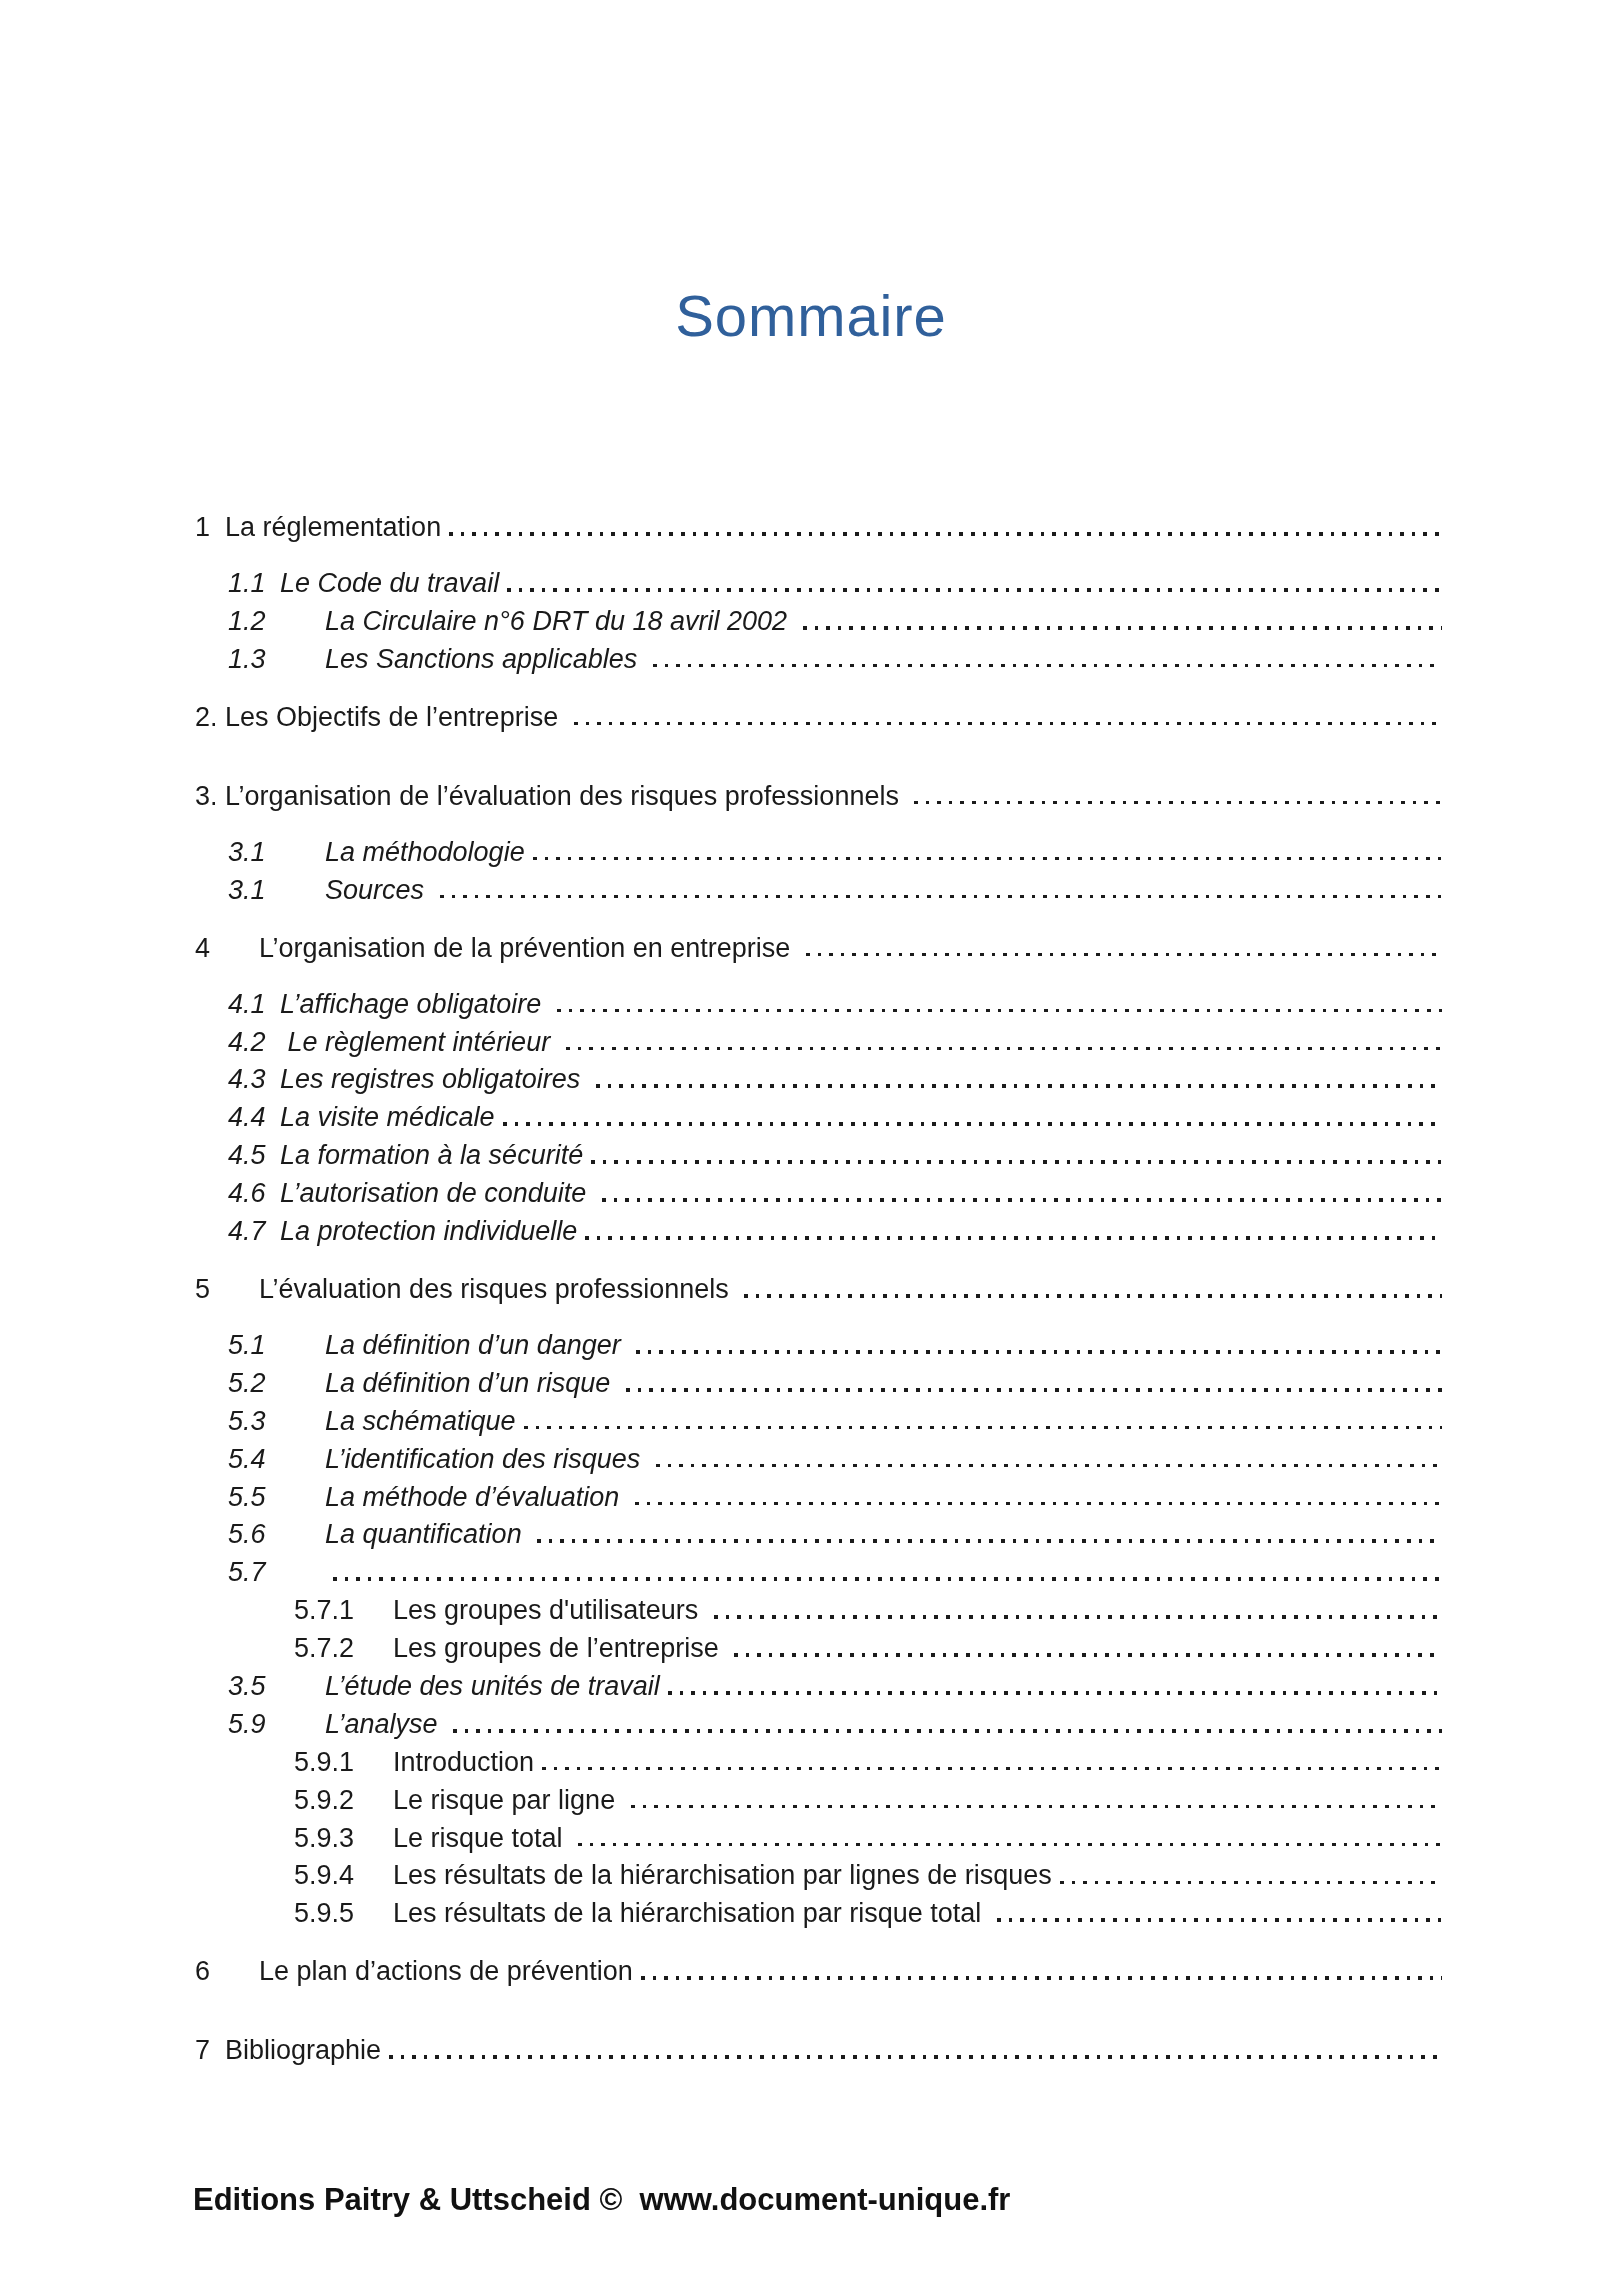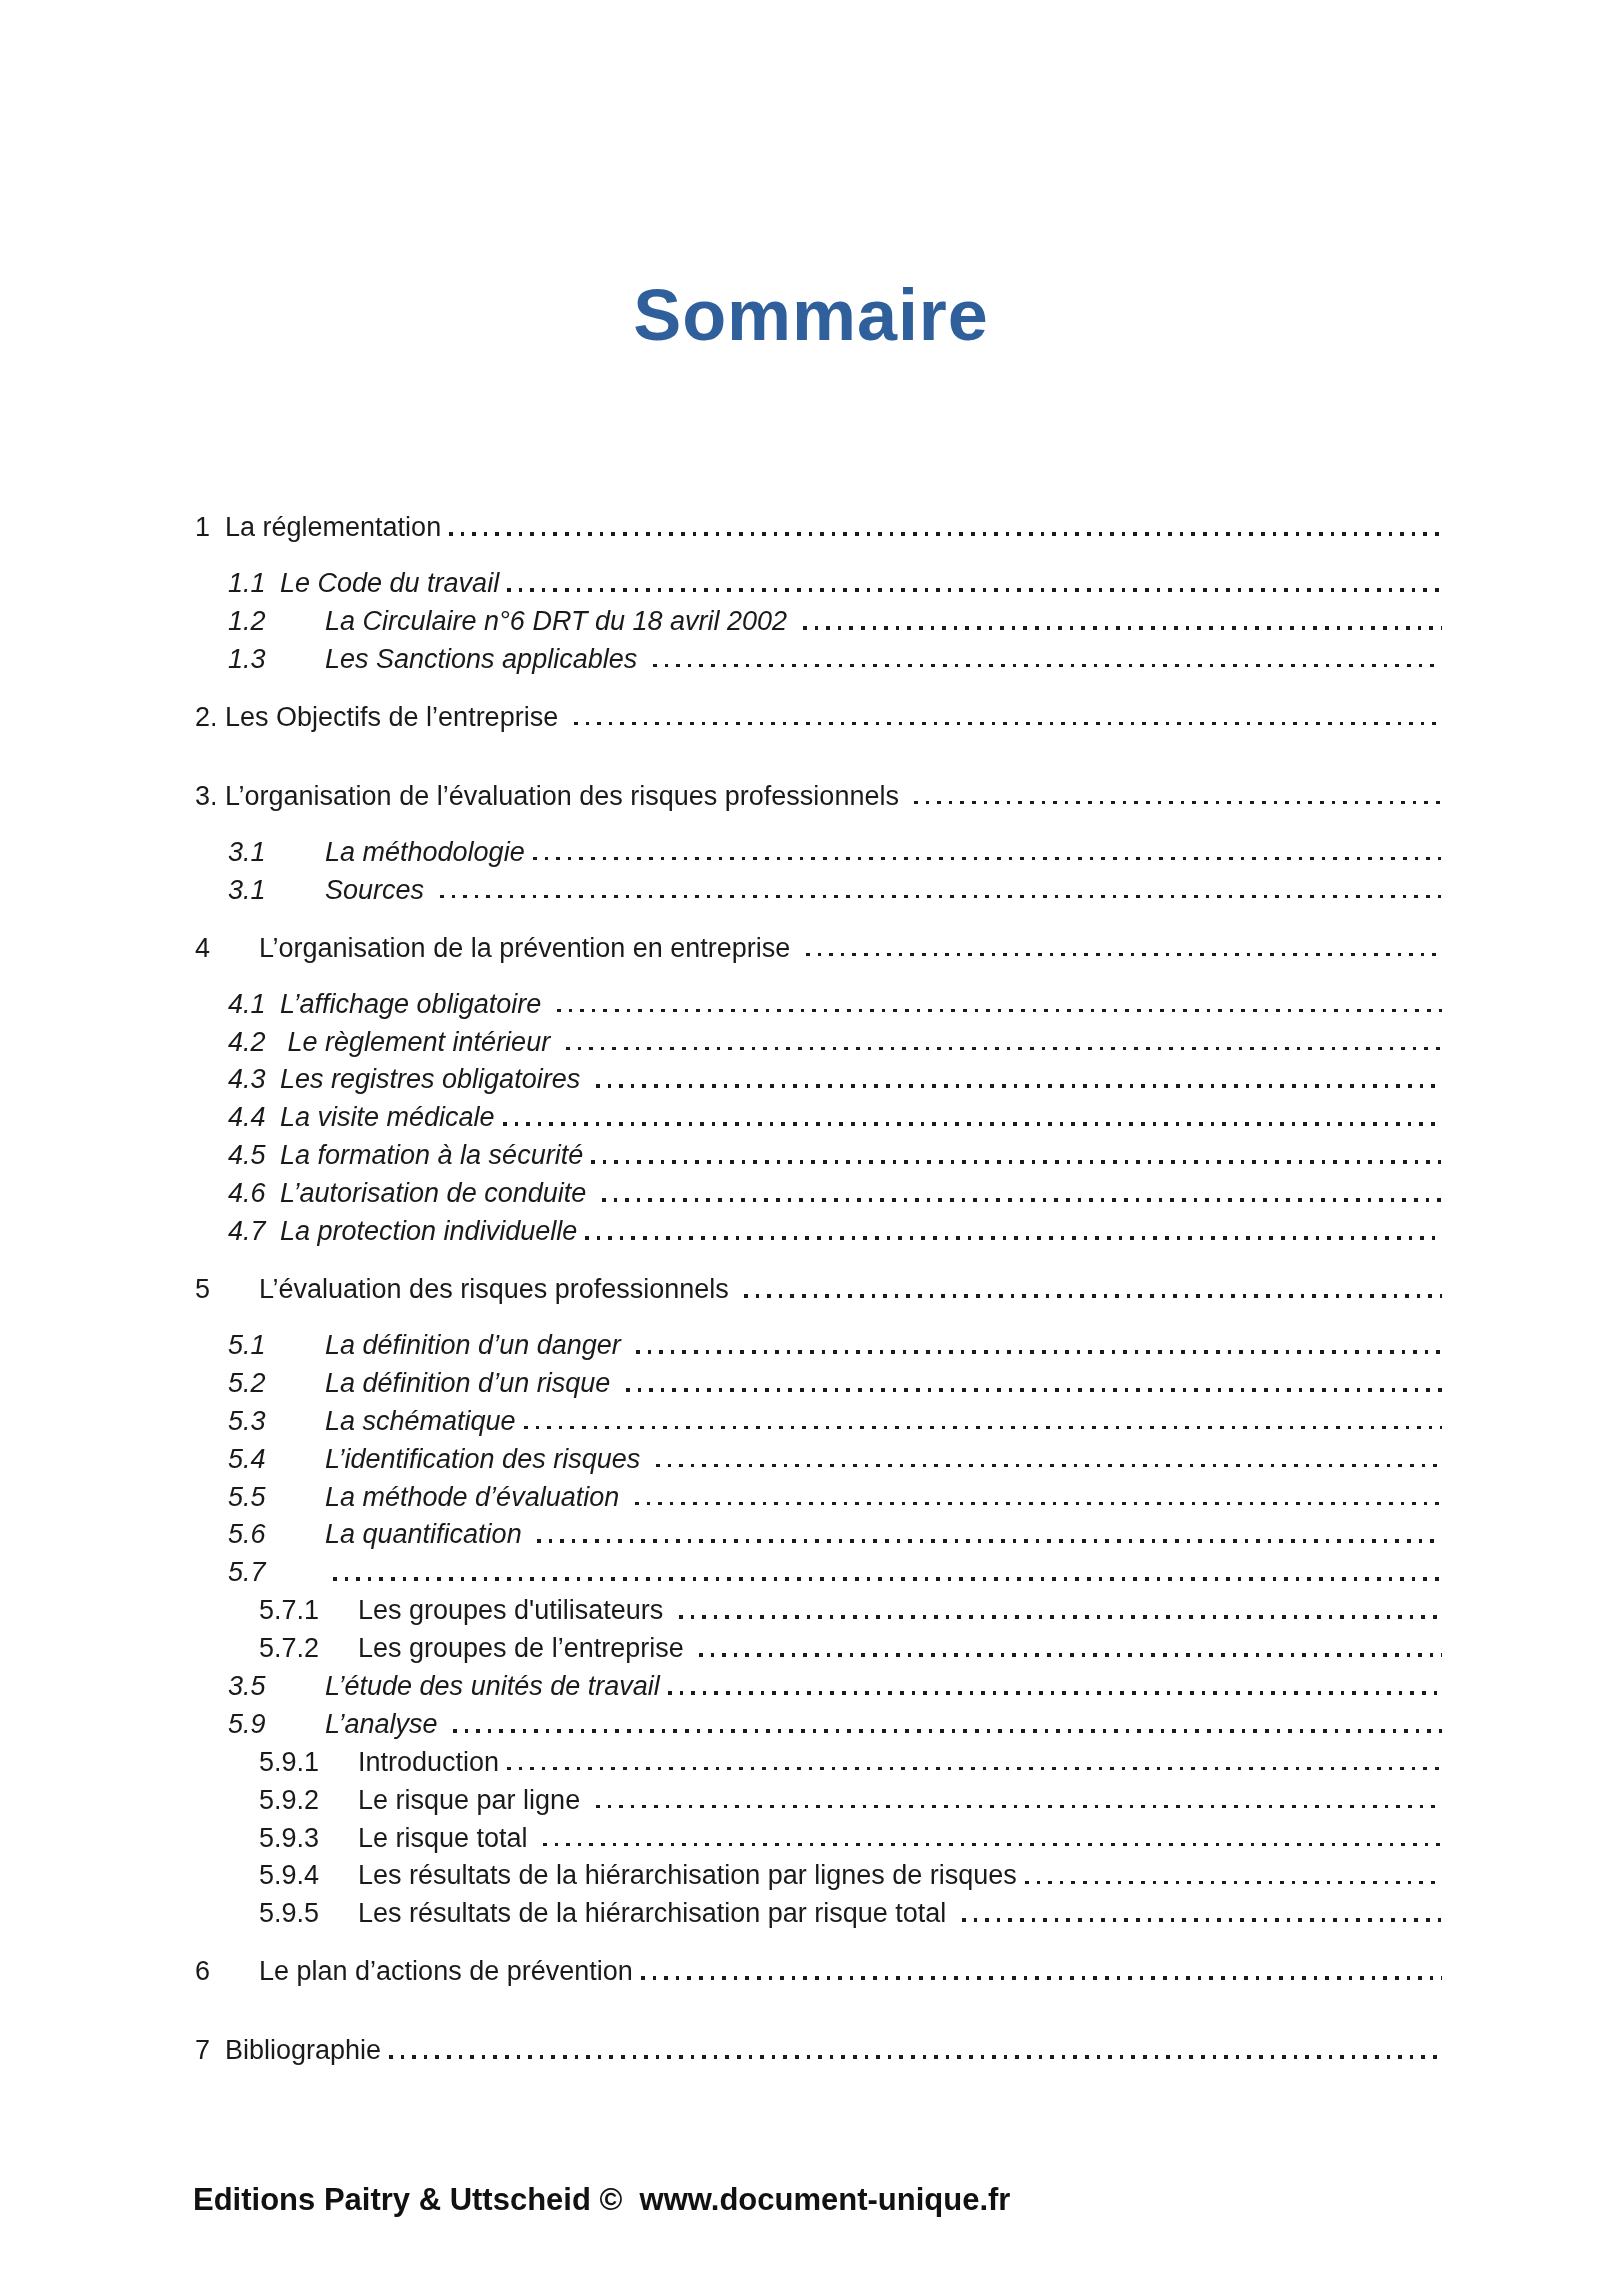--- a/index.html
+++ b/index.html
@@ -8,23 +8,23 @@
     width:1622px;height:2293px;
     background:#ffffff;
     font-family:"Liberation Sans","DejaVu Sans",sans-serif;
     color:#1a1a1a;
     overflow:hidden;
   }
   .title{
     margin:0;
     padding-top:285px;
     text-align:center;
-    font-size:72px;
+    font-size:58px;
     line-height:61px;
-    font-weight:bold;
+    font-weight:normal;
     letter-spacing:0.9px;
   }
   .toc{
     margin:167px 180px 0 195px;
   }
   .row{
     display:flex;
     align-items:flex-end;
     font-size:27px;
     line-height:28px;
@@ -38,21 +38,21 @@
     height:3.6px;
     margin:0 0 5.4px 8px;
     background-image:repeating-linear-gradient(
       to right,
       #1b1b1b 0px,#1b1b1b 3.6px,
       transparent 3.6px,transparent 11.6px);
   }
   
   .l1{margin-left:0;}
   .l2{margin-left:33px;font-style:italic;}
-  .l3{margin-left:64px;}
+  .l3{margin-left:99px;}
   
   .l1 .num{width:30px;}
   .l1.tab .num{width:64px;}
   .l2 .num{width:52px;}
   .l2.tab .num{width:97px;}
   .l3 .num{width:99px;}
   
   .g-sm{margin-top:28px;}
   .g-md{margin-top:30px;}
   .g-lg{margin-top:51px;}

